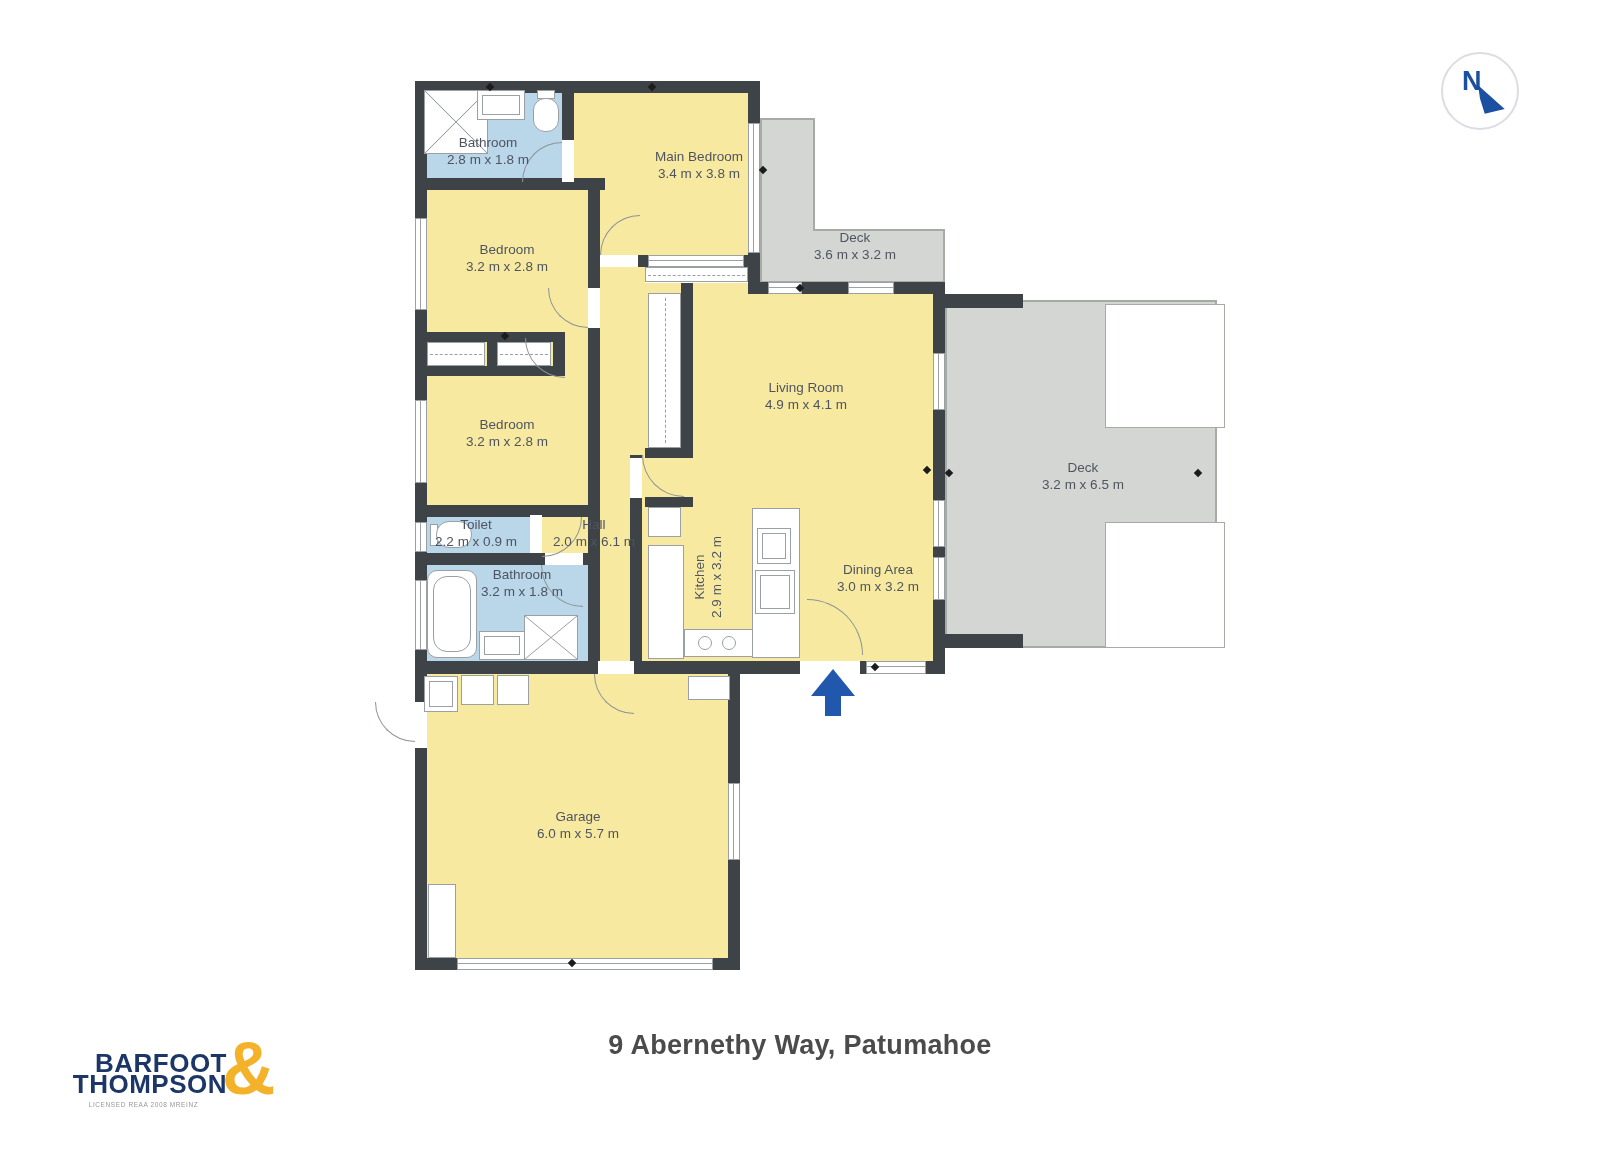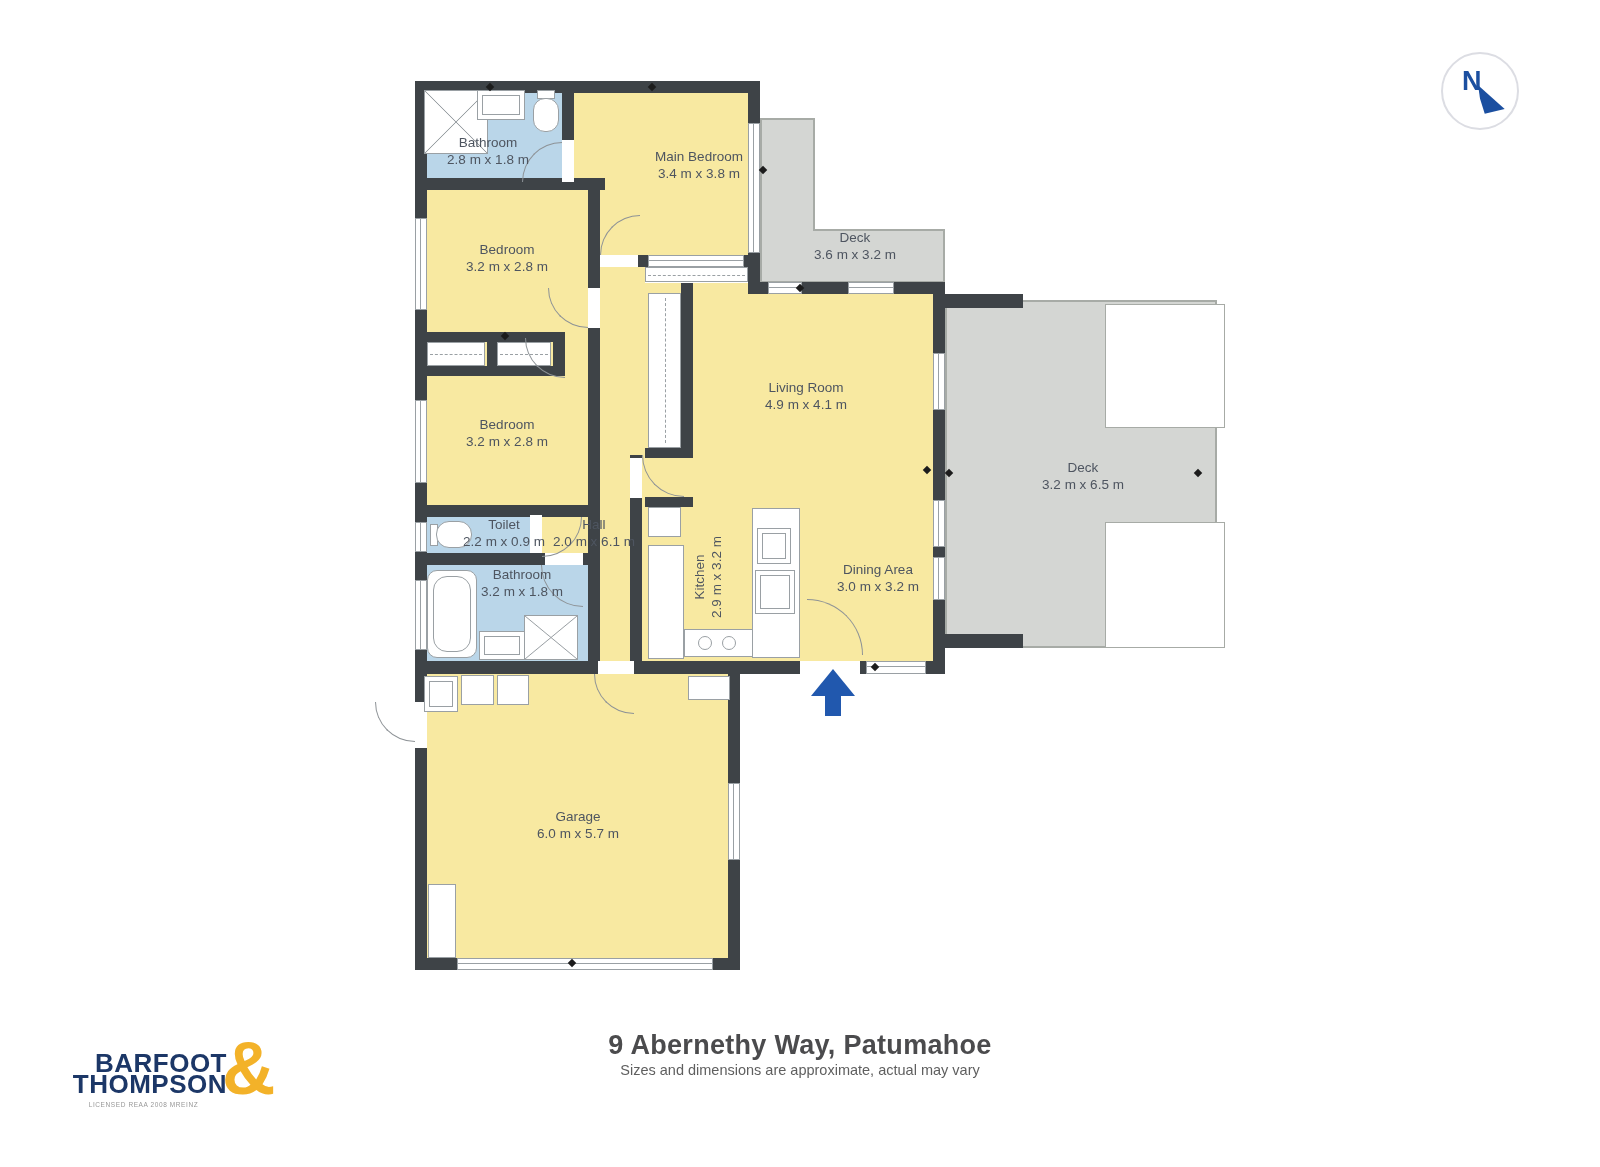--- a/index.html
+++ b/index.html
@@ -189,21 +189,21 @@
     <div>3.2 m x 2.8 m</div>
   </div>
   <div class="lbl" style="left:806px;top:379px">
     <div>Living Room</div>
     <div>4.9 m x 4.1 m</div>
   </div>
   <div class="lbl" style="left:1083px;top:459px">
     <div>Deck</div>
     <div>3.2 m x 6.5 m</div>
   </div>
-  <div class="lbl" style="left:504px;top:516px">
+  <div class="lbl" style="left:476px;top:516px">
     <div>Toilet</div>
     <div>2.2 m x 0.9 m</div>
   </div>
   <div class="lbl" style="left:594px;top:516px">
     <div>Hall</div>
     <div>2.0 m x 6.1 m</div>
   </div>
   <div class="lbl rot" style="left:708px;top:577px">
     <div>Kitchen</div>
     <div>2.9 m x 3.2 m</div>
@@ -225,21 +225,20 @@
   <div class="arrow-shaft" style="left:825px;top:695px;width:16px;height:21px"></div>
 
   <div class="compass">
     <span class="cN">N</span>
     <svg style="position:absolute;inset:0" width="74" height="74" viewBox="0 0 78 78">
       <polygon points="37,33 65,58 44,63 39,47" fill="#1B4FA0"></polygon>
     </svg>
   </div>
 
   <div class="ftitle">9 Abernethy Way, Patumahoe</div>
-  <div class="fsub">Sizes and dimensions are approximate, actual may vary</div>
 
   <div class="logo">
     <div class="l1">BARFOOT</div>
     <div class="l1">THOMPSON</div>
     <div class="lcap">LICENSED REAA 2008 MREINZ</div>
   </div>
   <div class="lamp">&amp;</div>
 
 </div>
 

